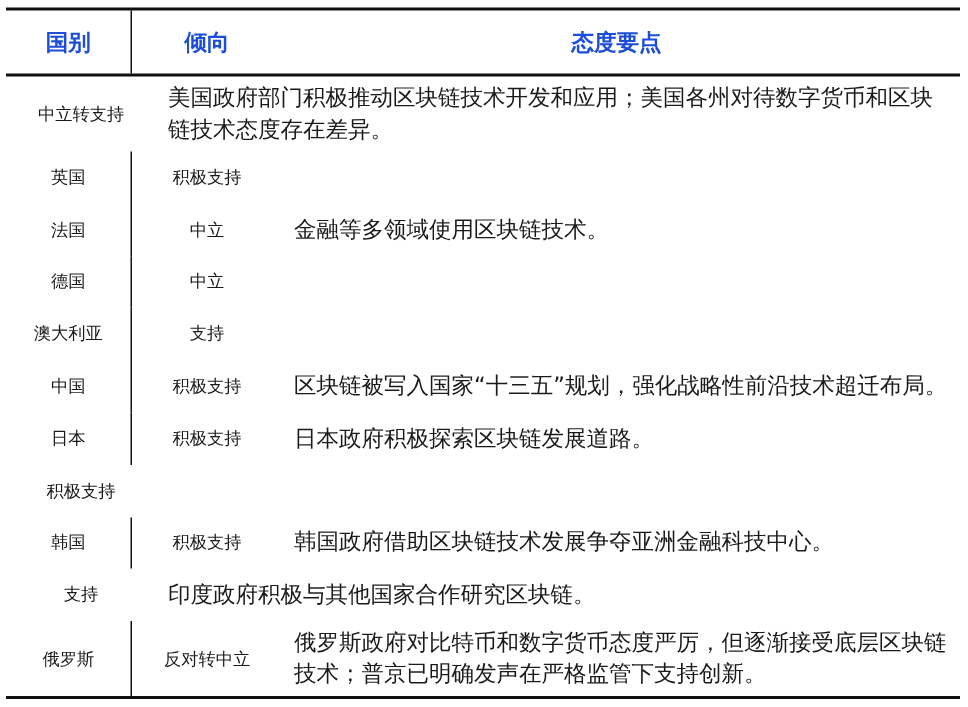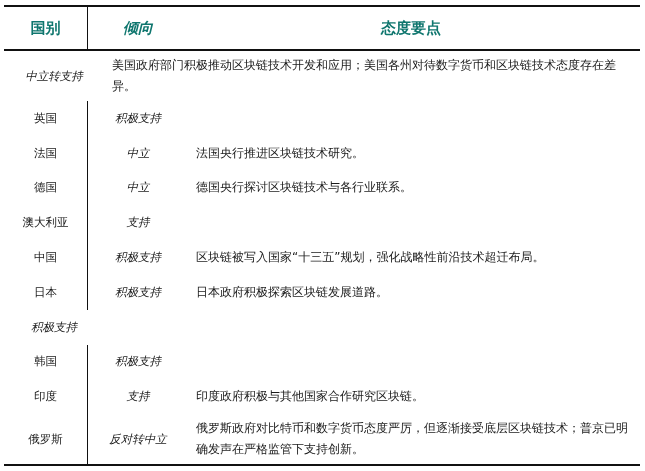--- a/index.html
+++ b/index.html
@@ -5,29 +5,29 @@
     html, body { margin: 0; padding: 0; background: #ffffff; }
     body { width: 645px; height: 471px; position: relative; overflow: hidden;
            font-family: "DejaVu Sans", "Liberation Sans", sans-serif; color: #1a1a1a; }
     .tbl { position: absolute; left: 4px; top: 5px; width: 636px; }
     .rule-top { height: 2px; background: #111; }
     .rule-head { height: 2px; background: #111; }
     .rule-bot { height: 2px; background: #111; }
     .row { display: flex; align-items: center; position: relative; }
     .head { height: 42px; }
     .c1 { width: 84px; text-align: center; box-sizing: border-box; border-right: 1px solid #111; align-self: stretch; display:flex; align-items:center; justify-content:center; }
-    .c2 { width: 100px; text-align: center; display:flex; align-items:center; justify-content:center; align-self: stretch; font-style: italic; }
+    .c2 { width: 100px; text-align: center; display:flex; align-items:center; justify-content:center; align-self: stretch; }
     .c3 { flex: 1; padding-left: 8px; padding-right: 6px; box-sizing: border-box; }
-    .head span { color: #0f766e; font-weight: bold; font-size: 15px; }
+    .head span { color: #1d4ed8; font-weight: bold; font-size: 15px; }
     .head .c3 { text-align: center; padding-left: 0; }
     .body-row { font-size: 11.5px; line-height: 21px; }
     .body-row.r1 { height: 50px; }
     .body-row.rs { height: 34.8px; }
     .body-row.r2 { height: 50px; }
-    .body-row .c3 { font-size: 12px; }
+    .body-row .c3 { font-size: 15px; }
   </style>
 </head>
 <body>
 
 <div class="tbl">
   <div class="rule-top"></div>
   <div class="row head">
     <div class="c1">
         <span>国别</span>
       </div>
@@ -42,26 +42,25 @@
     <div class="c2">中立转支持</div>
     <div class="c3">美国政府部门积极推动区块链技术开发和应用；美国各州对待数字货币和区块链技术态度存在差异。</div>
   </div>
   <div class="row body-row rs">
     <div class="c1">英国</div>
     <div class="c2">积极支持</div>
   </div>
   <div class="row body-row rs">
     <div class="c1">法国</div>
     <div class="c2">中立</div>
-    <div class="c3">法国央行推进区块链技术研究。</div>
+    <div class="c3">金融等多领域使用区块链技术。</div>
   </div>
   <div class="row body-row rs">
     <div class="c1">德国</div>
     <div class="c2">中立</div>
-    <div class="c3">德国央行探讨区块链技术与各行业联系。</div>
   </div>
   <div class="row body-row rs">
     <div class="c1">澳大利亚</div>
     <div class="c2">支持</div>
   </div>
   <div class="row body-row rs">
     <div class="c1">中国</div>
     <div class="c2">积极支持</div>
     <div class="c3">区块链被写入国家“十三五”规划，强化战略性前沿技术超迁布局。</div>
   </div>
@@ -69,23 +68,23 @@
     <div class="c1">日本</div>
     <div class="c2">积极支持</div>
     <div class="c3">日本政府积极探索区块链发展道路。</div>
   </div>
   <div class="row body-row rs">
     <div class="c2">积极支持</div>
   </div>
   <div class="row body-row rs">
     <div class="c1">韩国</div>
     <div class="c2">积极支持</div>
+    <div class="c3">韩国政府借助区块链技术发展争夺亚洲金融科技中心。</div>
   </div>
   <div class="row body-row rs">
-    <div class="c1">印度</div>
     <div class="c2">支持</div>
     <div class="c3">印度政府积极与其他国家合作研究区块链。</div>
   </div>
   <div class="row body-row r2">
     <div class="c1">俄罗斯</div>
     <div class="c2">反对转中立</div>
     <div class="c3">俄罗斯政府对比特币和数字货币态度严厉，但逐渐接受底层区块链技术；普京已明确发声在严格监管下支持创新。</div>
   </div>
   <div class="rule-bot"></div>
 </div>

